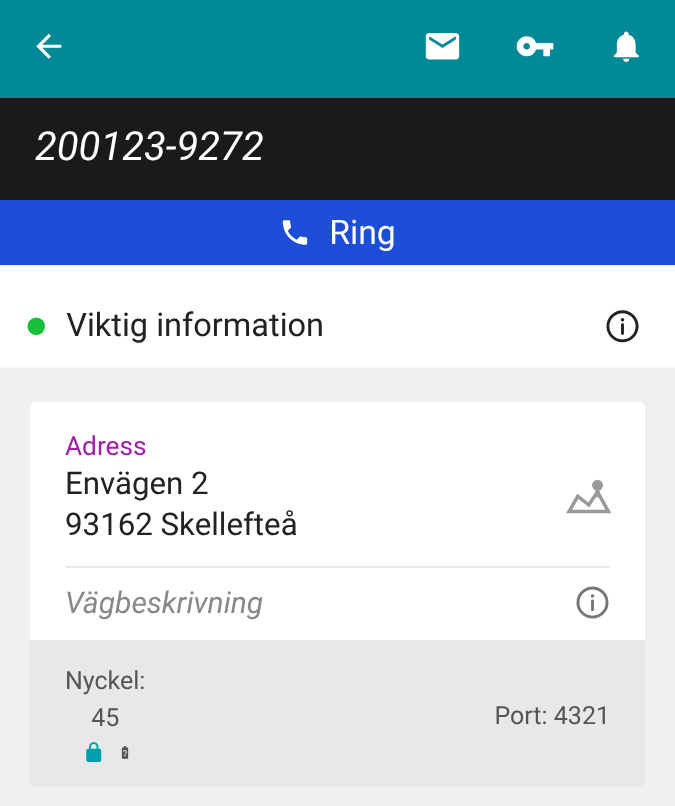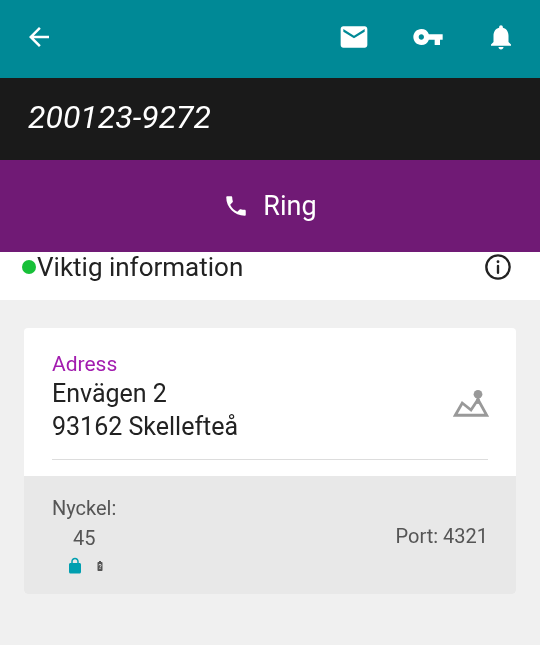--- a/index.html
+++ b/index.html
@@ -6,24 +6,24 @@
     body { font-family: -apple-system, BlinkMacSystemFont, "Segoe UI", Roboto, sans-serif; width: 540px; background: #f0f0f0; }
     
     .top-bar { background: #008996; height: 78px; display: flex; align-items: center; padding: 0 24px; justify-content: space-between; }
     .top-bar-right { display: flex; align-items: center; gap: 42px; }
     .top-bar svg { fill: #fff; }
     
     .person-header { background: #1a1a1a; color: #fff; padding: 20px 28px 24px; }
     .person-name { font-size: 27px; font-weight: 700; margin-bottom: 4px; }
     .person-id { font-size: 32px; font-style: italic; font-weight: 400; }
     
-    .call-bar { background: #701a75; color: #fff; height: 92px; display: flex; align-items: center; justify-content: center; gap: 14px; font-size: 27px; cursor: pointer; }
+    .call-bar { background: #1d4ed8; color: #fff; height: 52px; display: flex; align-items: center; justify-content: center; gap: 14px; font-size: 27px; cursor: pointer; }
     .call-bar svg { fill: #fff; }
     
-    .info-row { background: #fff; display: flex; align-items: center; padding: 0 28px 18px 22px; gap: 1px; }
+    .info-row { background: #fff; display: flex; align-items: center; padding: 34px 28px 18px 22px; gap: 17px; }
     .status-dot { width: 14px; height: 14px; border-radius: 50%; background: #17c038; flex-shrink: 0; }
     .info-label { font-size: 26px; color: #222; flex: 1; }
     .info-icon-circle { width: 28px; height: 28px; }
     
     .content-area { padding: 28px 24px; }
     .card { background: #fff; border-radius: 4px; padding: 24px 28px 20px; }
     .card-section { position: relative; }
     .card-label { font-size: 21px; color: #a21caf; margin-bottom: 2px; }
     .card-value { font-size: 25px; color: #222; line-height: 1.3; }
     .card-icon-right { position: absolute; right: -4px; top: 30px; }
@@ -91,20 +91,28 @@
       <div class="card-value">93162 Skellefteå</div>
       <div class="card-icon-right">
         <svg width="42" height="42" viewBox="0 0 24 24" fill="none" stroke="#999" stroke-width="1.6">
             <path d="M3 19l4-7 5 4 4-6 5 9H3z" fill="none"></path>
             <circle cx="16" cy="7" r="2.5" fill="#999" stroke="none"></circle>
             <path d="M16 9.5v3" stroke="#999" stroke-width="2"></path>
           </svg>
       </div>
     </div>
     <hr class="card-divider">
+    <div class="directions-row">
+      <span class="directions-label">Vägbeskrivning</span>
+      <svg width="28" height="28" viewBox="0 0 24 24" fill="none" stroke="#777" stroke-width="2">
+          <circle cx="12" cy="12" r="10"></circle>
+          <path d="M12 11v6" stroke-linecap="round"></path>
+          <circle cx="12" cy="7.5" r="1.2" fill="#777" stroke="none"></circle>
+        </svg>
+    </div>
     <div class="card-footer">
       <div class="footer-left">
         <span>Nyckel:</span>
         <span>45</span>
         <span class="key-icons">
           <svg width="18" height="20" viewBox="0 0 24 24" fill="#009fb0">
               <path d="M18 8h-1V6c0-2.76-2.24-5-5-5S7 3.24 7 6v2H6c-1.1 0-2 .9-2 2v10c0 1.1.9 2 2 2h12c1.1 0 2-.9 2-2V10c0-1.1-.9-2-2-2zM9 6c0-1.66 1.34-3 3-3s3 1.34 3 3v2H9V6z"></path>
             </svg>
           <svg width="12" height="20" viewBox="0 0 24 24" fill="#555">
               <path d="M15.67 4H14V2h-4v2H8.33C7.6 4 7 4.6 7 5.33v15.33C7 21.4 7.6 22 8.33 22h7.33c.74 0 1.34-.6 1.34-1.33V5.33C17 4.6 16.4 4 15.67 4zM13 18h-2v-2h2v2zm1.3-5.31s-.38.42-.67.71c-.48.48-.83 1.15-.83 1.6h-1.6c0-.83.46-1.52.93-2l.93-.94c.27-.27.44-.65.44-1.06 0-.83-.67-1.5-1.5-1.5s-1.5.67-1.5 1.5H9c0-1.66 1.34-3 3-3s3 1.34 3 3c0 .66-.27 1.26-.7 1.69z"></path>

